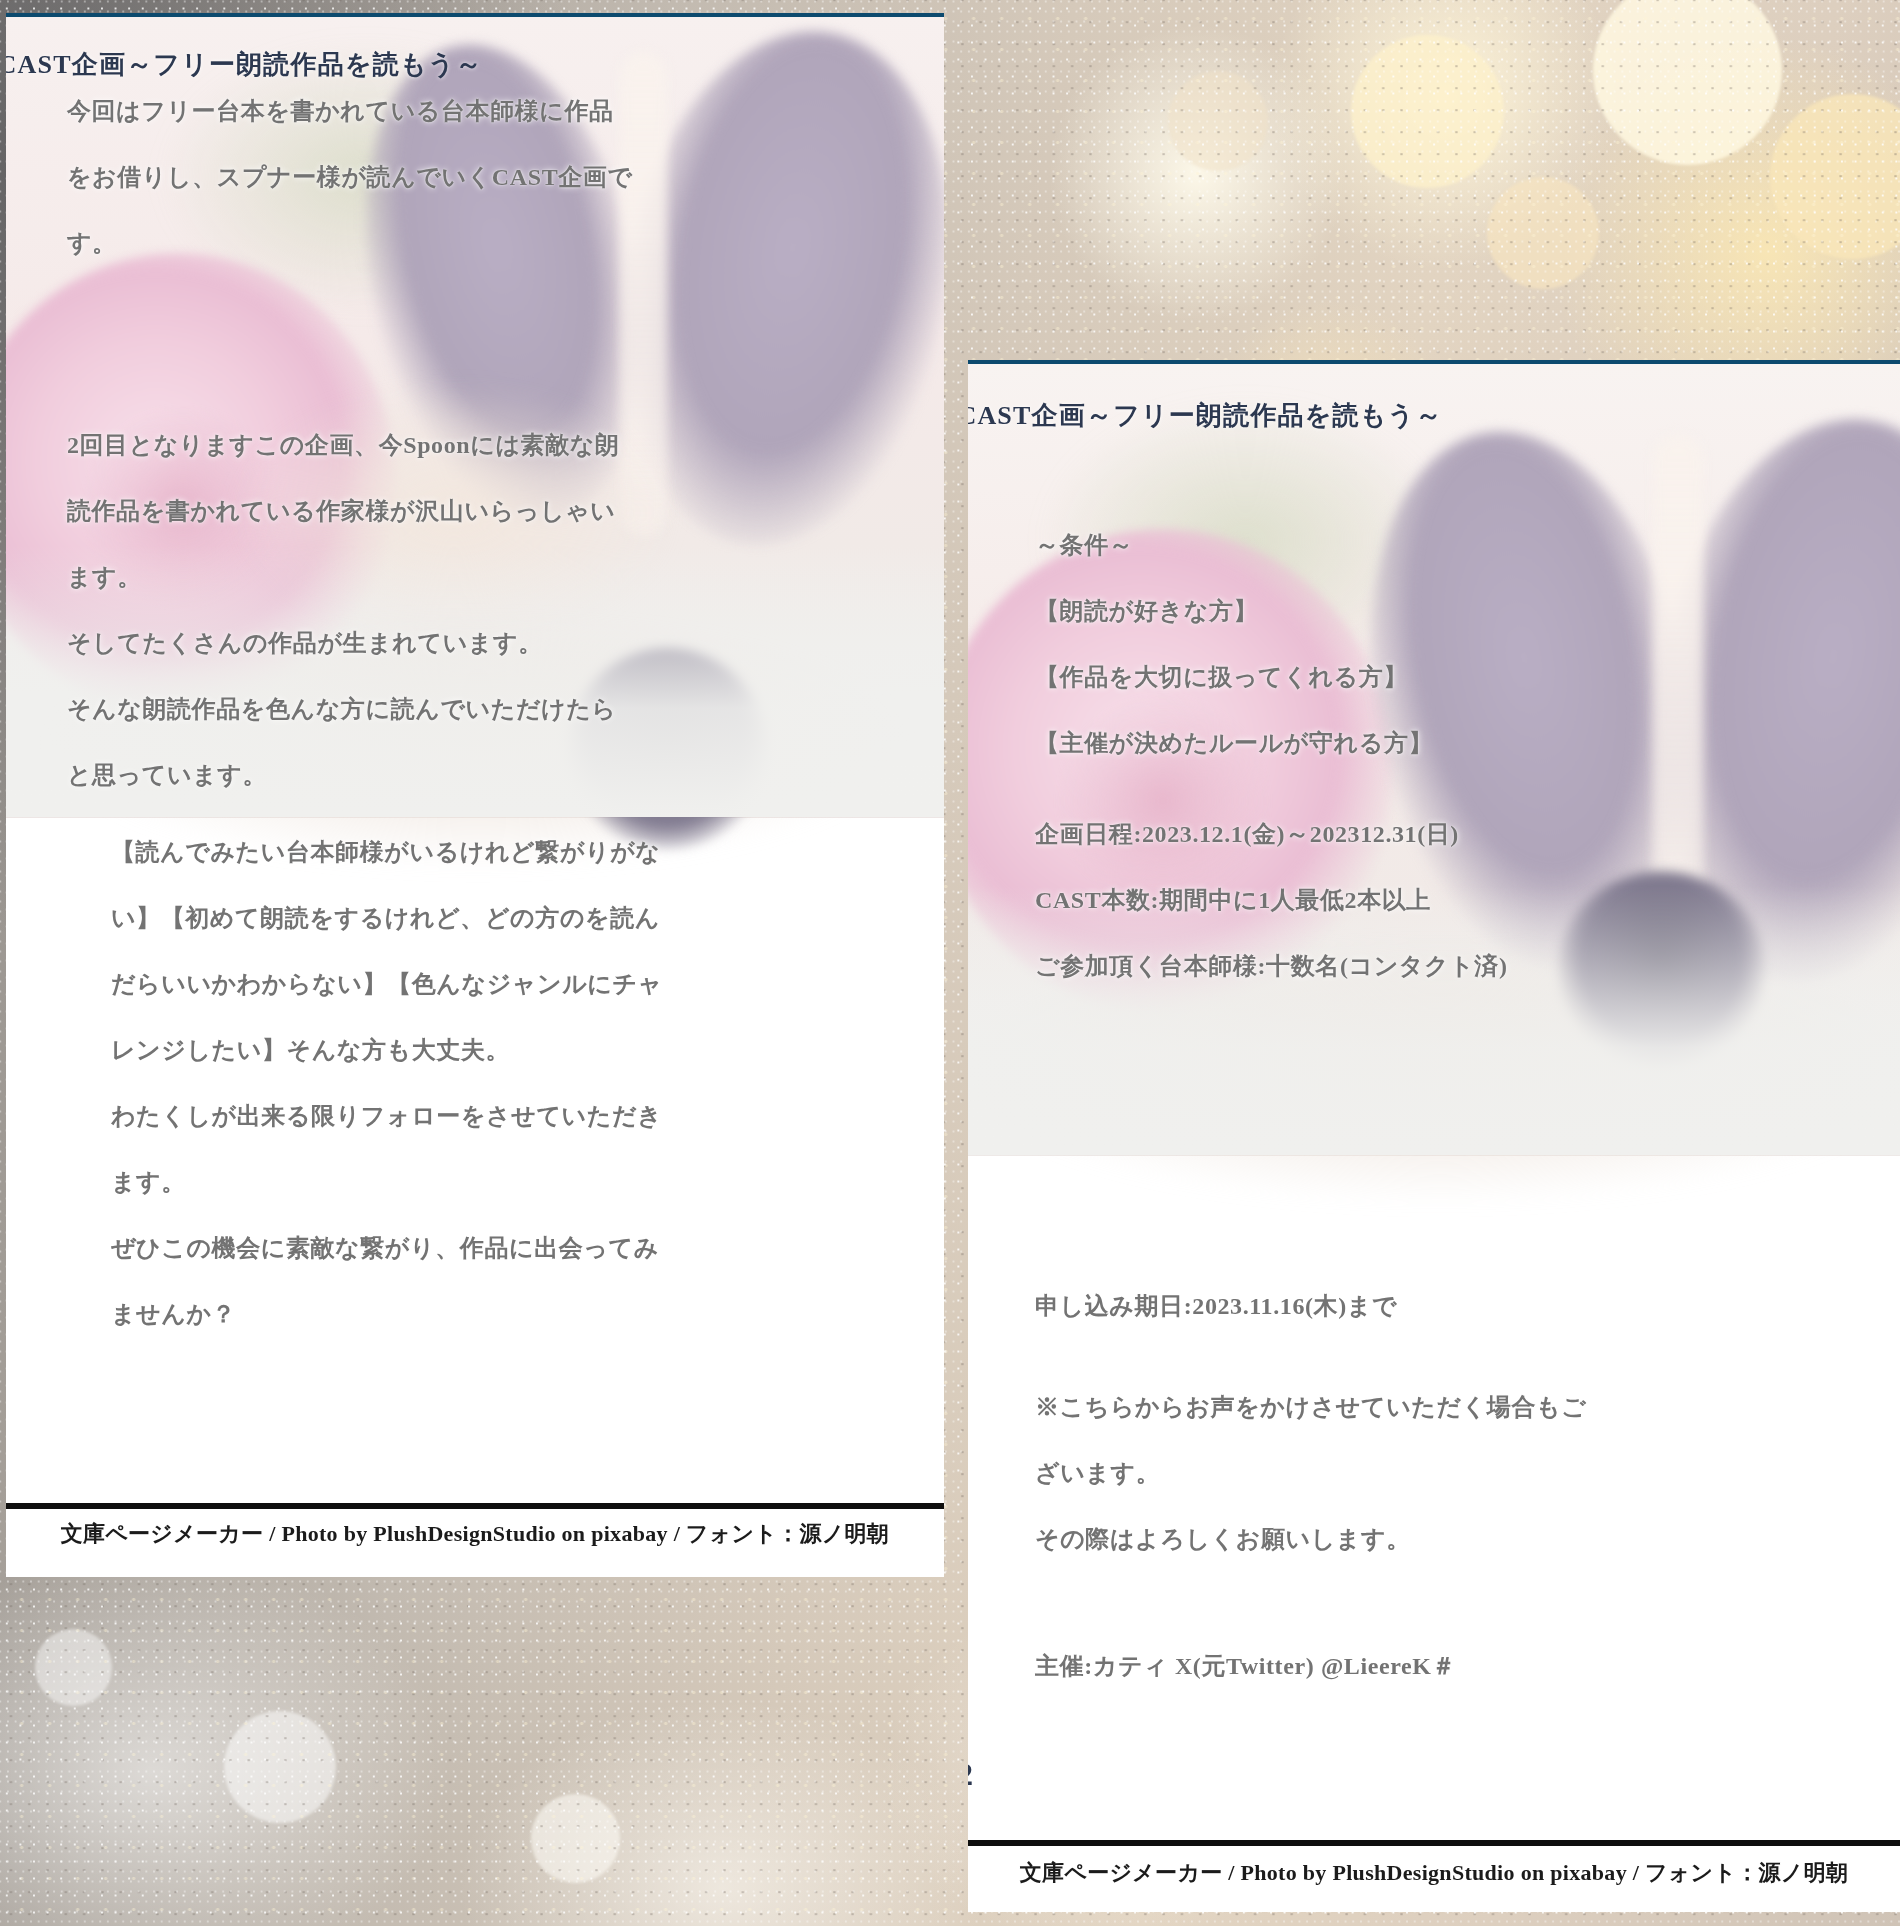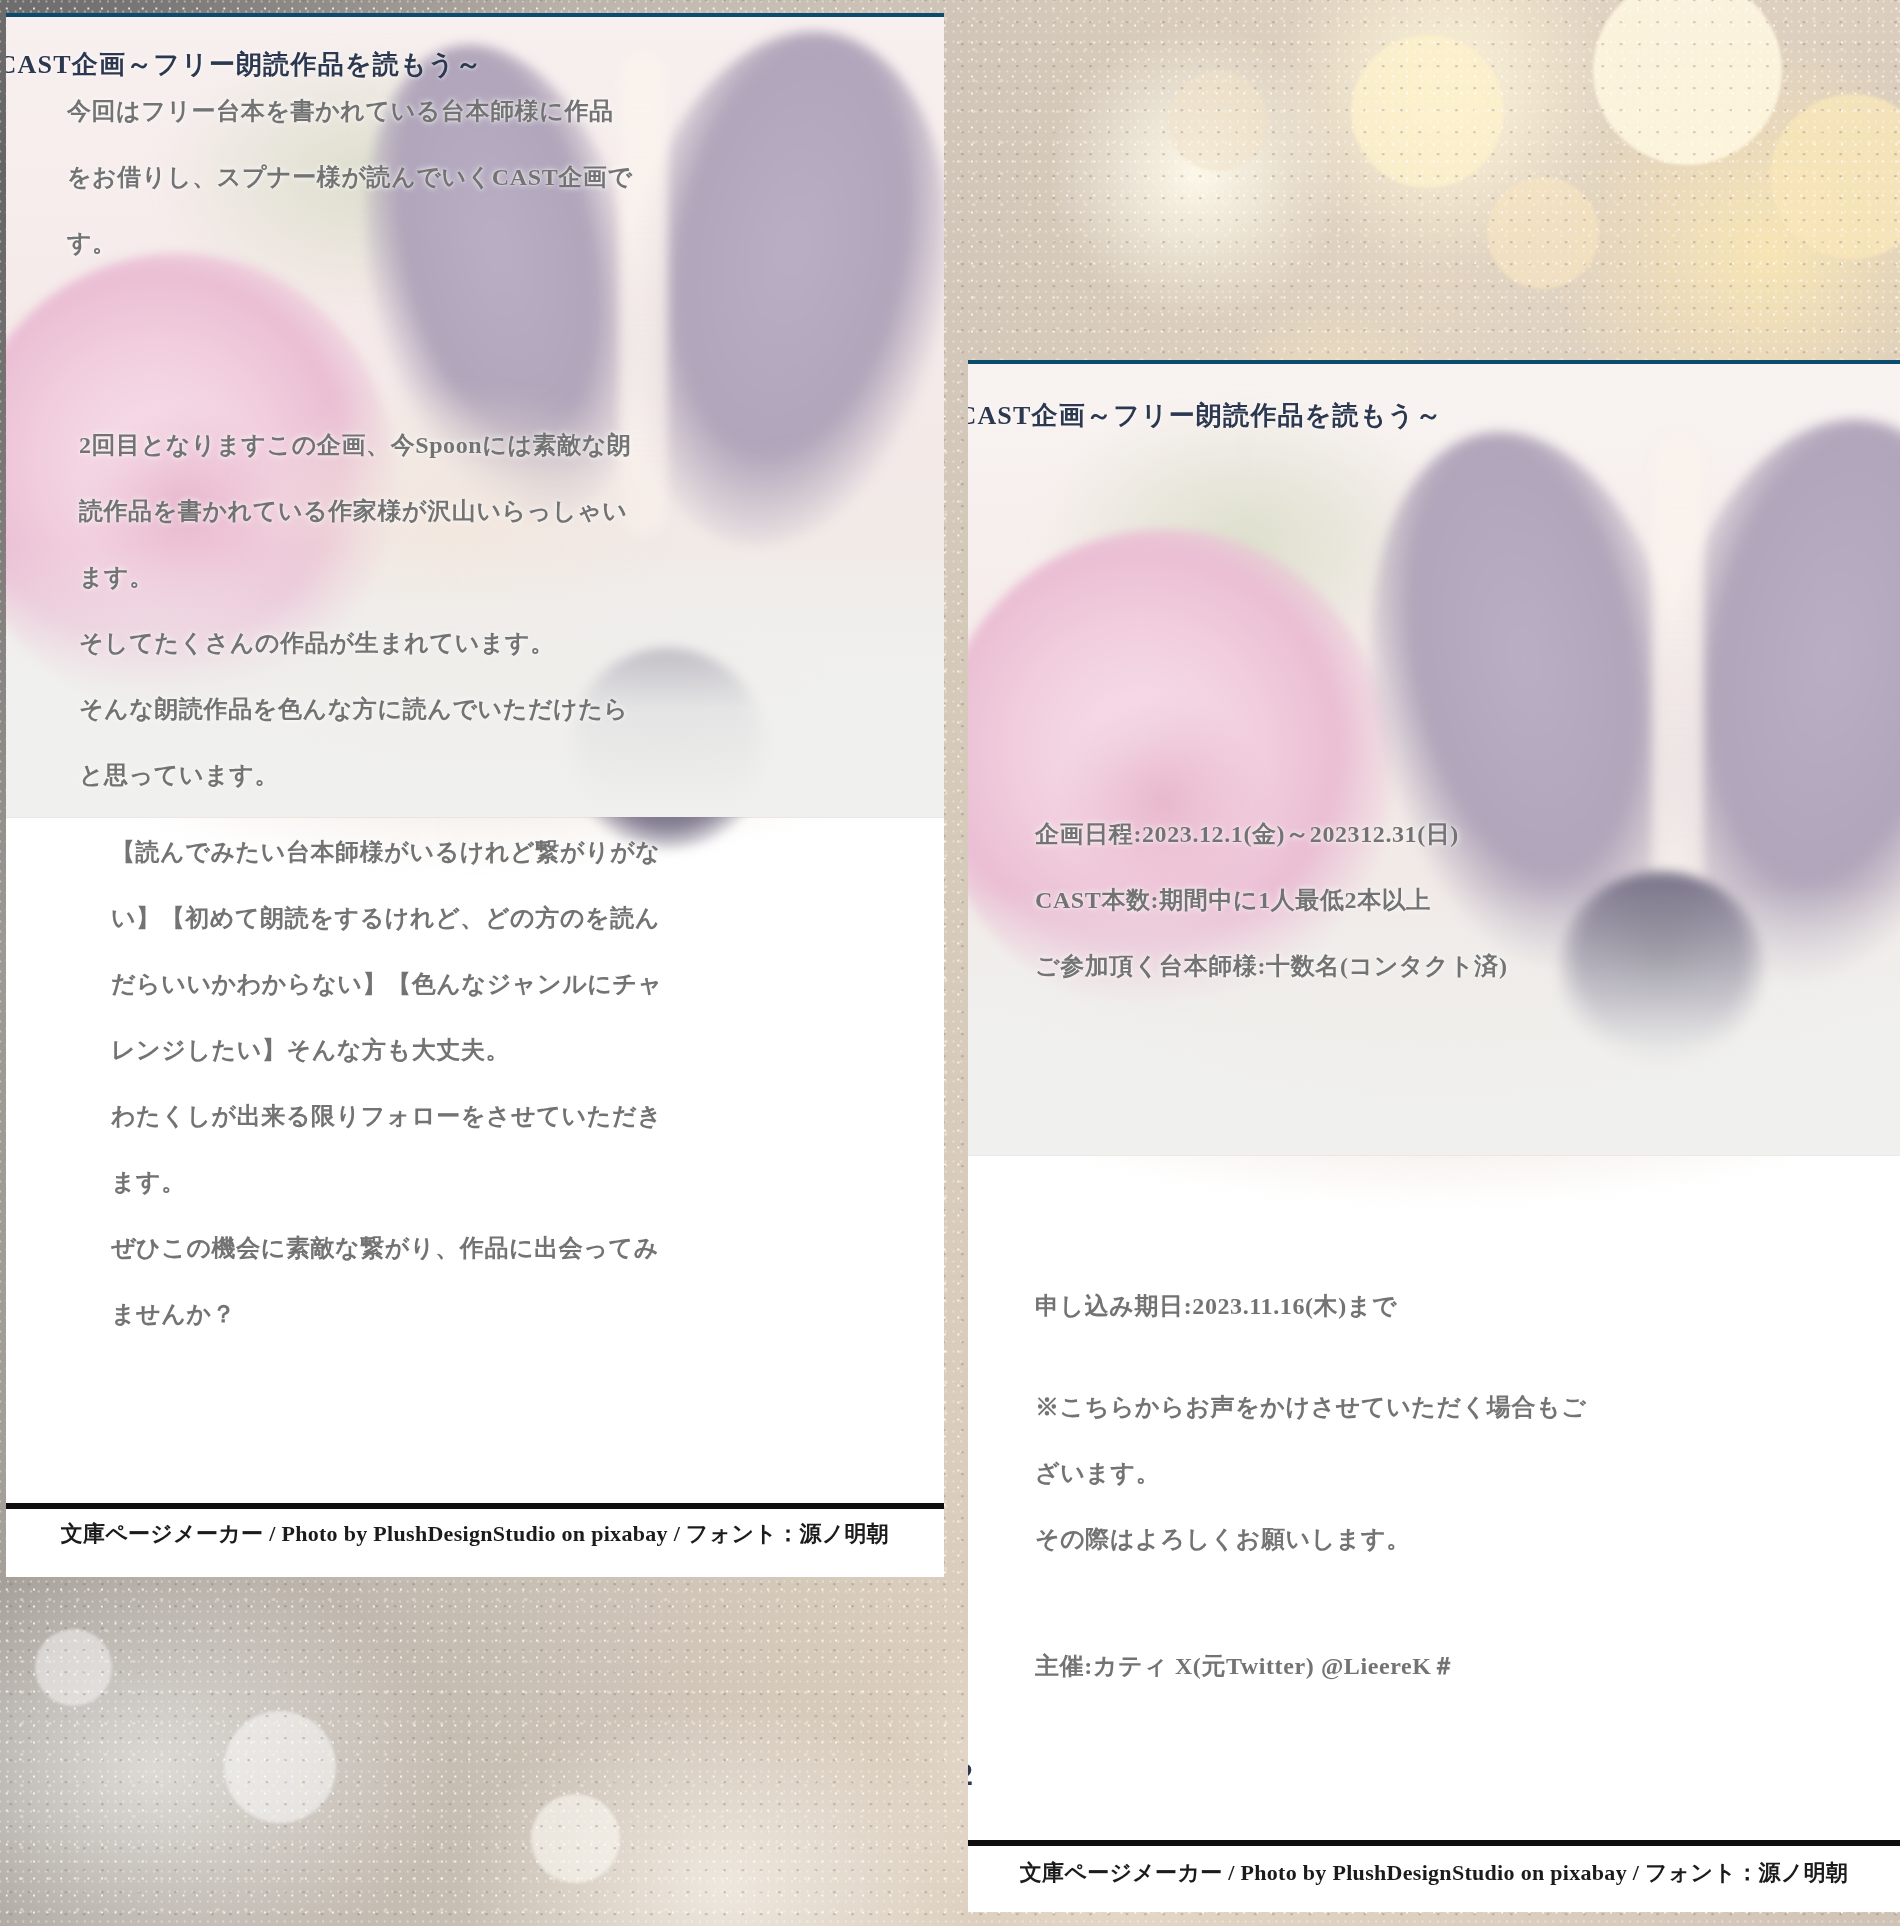--- a/index.html
+++ b/index.html
@@ -119,21 +119,21 @@
       <div class="ph bookband" style="left:47px;top:602px;width:850px;height:248px;"></div>
       <div class="ph darkgap" style="left:561px;top:631px;width:201px;height:201px;"></div>
       <div class="photofade"></div>
     </div>
 
     <div class="hdr" style="left:-8.3px;top:30px;">CAST企画～フリー朗読作品を読もう～</div>
 
     <div class="para" style="left:61px;top:61px;padding-top:0;">今回はフリー台本を書かれている台本師様に作品
 をお借りし、スプナー様が読んでいくCAST企画で
 す。</div>
-    <div class="para" style="left:73px;top:395px;">2回目となりますこの企画、今Spoonには素敵な朗
+    <div class="para" style="left:61px;top:395px;">2回目となりますこの企画、今Spoonには素敵な朗
 読作品を書かれている作家様が沢山いらっしゃい
 ます。
 そしてたくさんの作品が生まれています。
 そんな朗読作品を色んな方に読んでいただけたら
 と思っています。</div>
     <div class="para" style="left:61px;top:802px;margin-left:44px;">【読んでみたい台本師様がいるけれど繋がりがな
 い】【初めて朗読をするけれど、どの方のを読ん
 だらいいかわからない】【色んなジャンルにチャ
 レンジしたい】そんな方も大丈夫。
 わたくしが出来る限りフォローをさせていただき
@@ -153,20 +153,24 @@
       <div class="ph lobe" style="left:407px;top:65px;width:313px;height:543px;transform:rotate(-10deg);"></div>
       <div class="ph lobe" style="left:690px;top:53px;width:336px;height:567px;transform:rotate(9deg);"></div>
       <div class="ph spine" style="left:685px;top:71px;width:50px;height:531px;"></div>
       <div class="ph bookband" style="left:0px;top:578px;width:944px;height:260px;"></div>
       <div class="ph darkgap" style="left:590px;top:507px;width:207px;height:195px;"></div>
       <div class="photofade"></div>
     </div>
 
     <div class="hdr" style="left:-10.6px;top:34px;">CAST企画～フリー朗読作品を読もう～</div>
 
+    <div class="para" style="left:67px;top:148px;">～条件～
+【朗読が好きな方】
+【作品を大切に扱ってくれる方】
+【主催が決めたルールが守れる方】</div>
     <div class="para" style="left:67px;top:437px;">企画日程:2023.12.1(金)～202312.31(日)
 CAST本数:期間中に1人最低2本以上
 ご参加頂く台本師様:十数名(コンタクト済)</div>
     <div class="para" style="left:67px;top:909px;">申し込み期日:2023.11.16(木)まで</div>
     <div class="para" style="left:67px;top:1010px;">※こちらからお声をかけさせていただく場合もご
 ざいます。
 その際はよろしくお願いします。</div>
     <div class="para" style="left:67px;top:1269px;">主催:カティ X(元Twitter) @LieereK＃</div>
 
     <div class="pagenum" style="left:-10.6px;top:1393px;">2</div>

